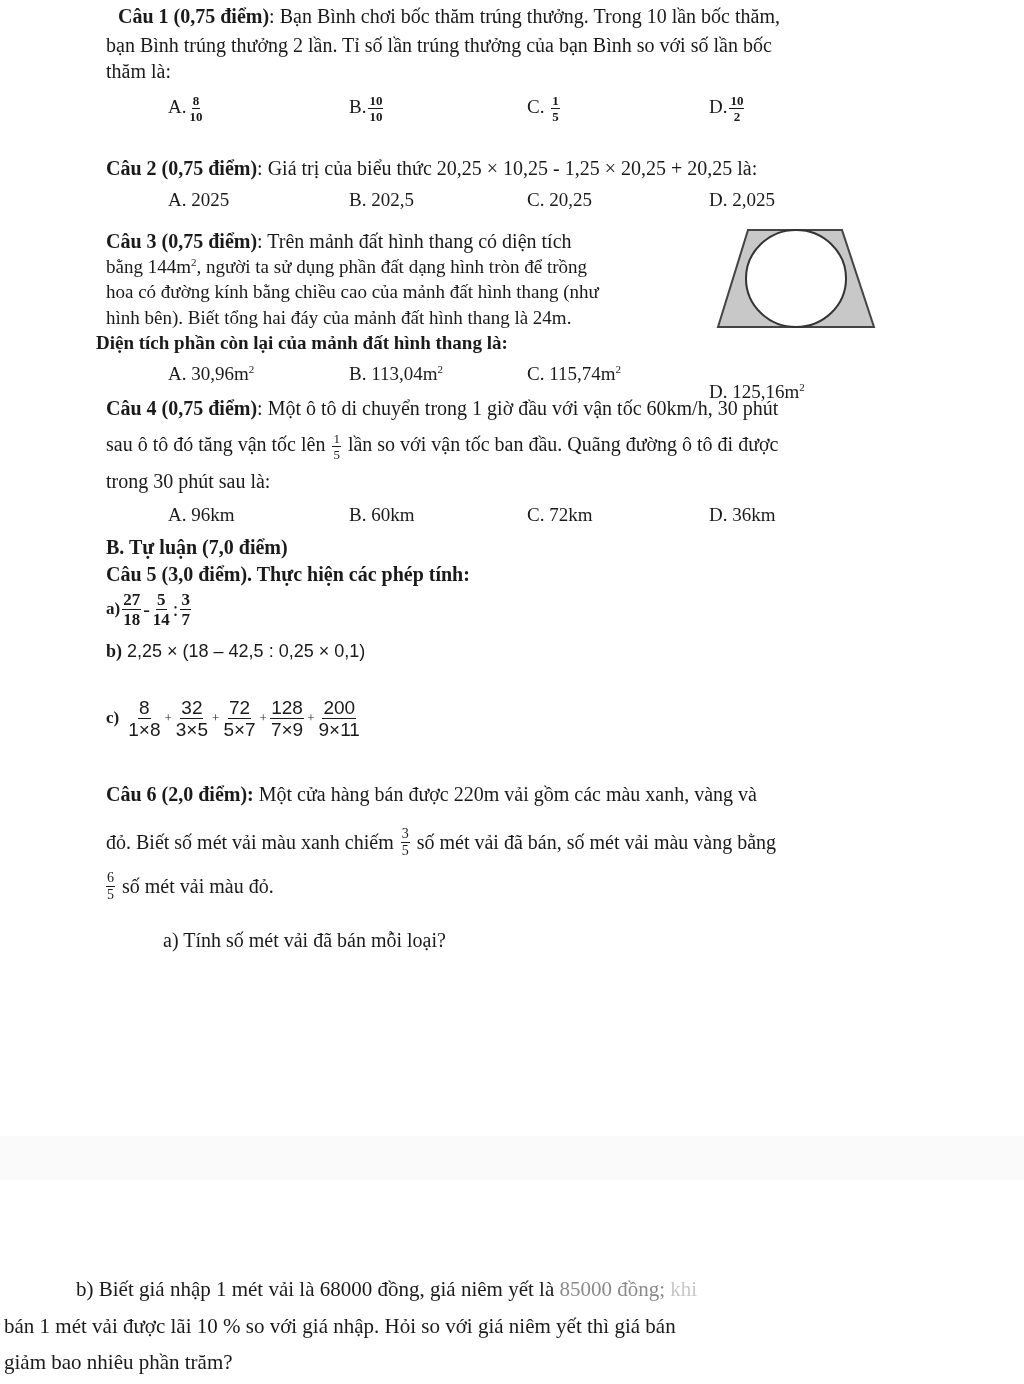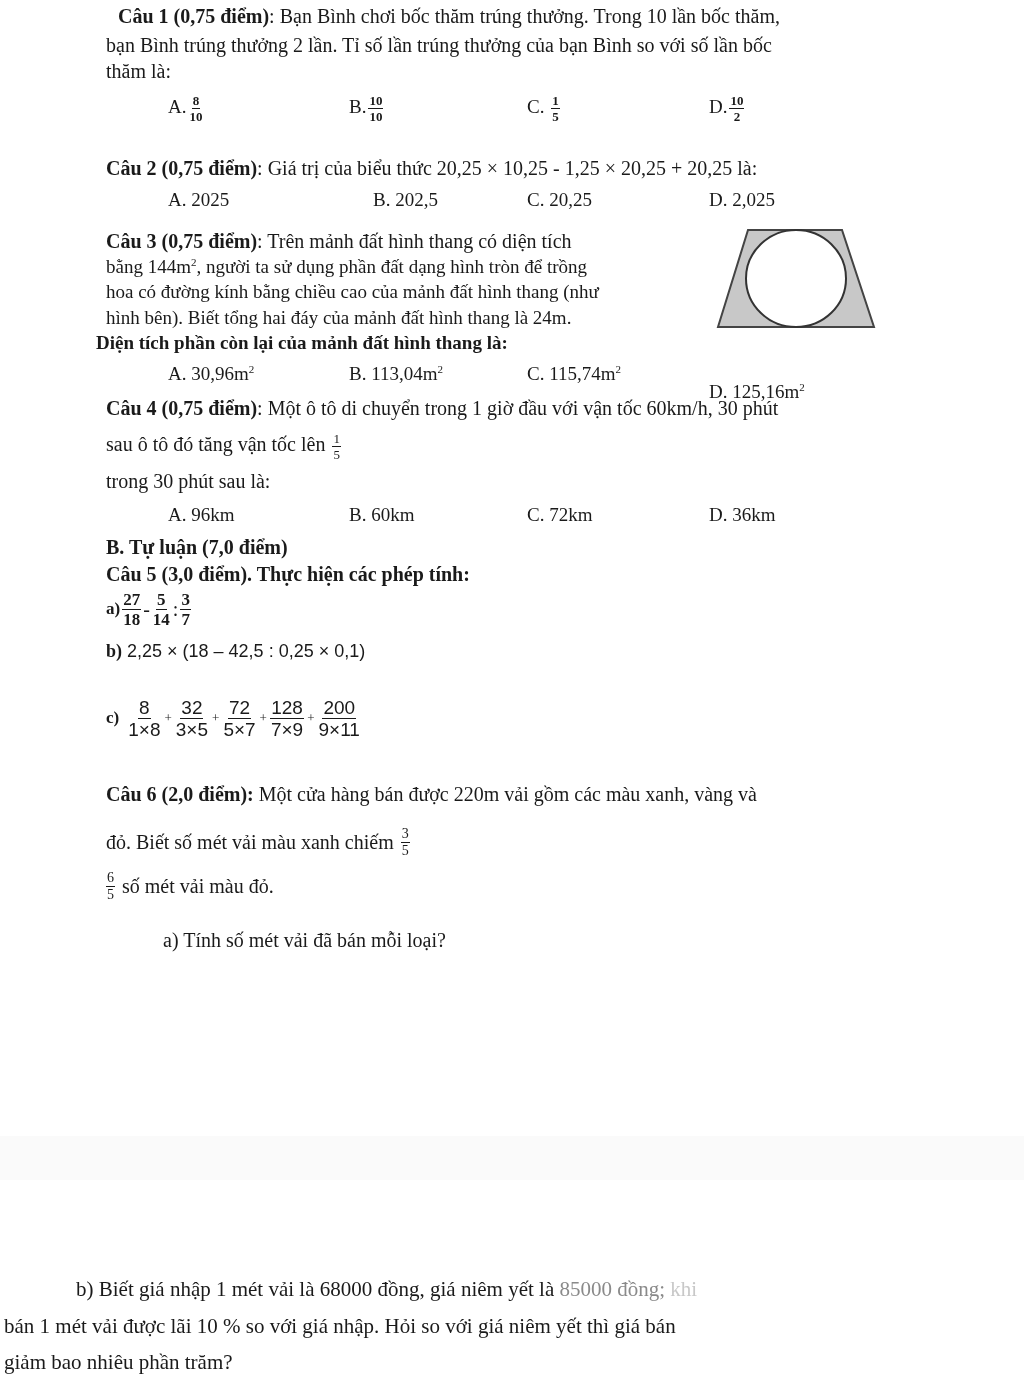--- a/index.html
+++ b/index.html
@@ -54,21 +54,21 @@
   <span>D.</span><span class="frac small">
       <span class="num">10</span>
       <span class="den">2</span>
     </span>
 </div>
 
 <div class="line" style="left:106px; top:156px;">
   <span class="b">Câu 2 (0,75 điểm)</span><span>: Giá trị của biểu thức 20,25 × 10,25 - 1,25 × 20,25 + 20,25 là:</span>
 </div>
 <div class="opt" style="left:168px; top:188px;">A. 2025</div>
-<div class="opt" style="left:349px; top:188px;margin-left:24px;">B. 202,5</div>
+<div class="opt" style="left:349px; top:188px;">B. 202,5</div>
 <div class="opt" style="left:527px; top:188px;">C. 20,25</div>
 <div class="opt" style="left:709px; top:188px;">D. 2,025</div>
 
 <div class="line" style="left:106px; top:229px;">
   <span class="b">Câu 3 (0,75 điểm)</span><span>: Trên mảnh đất hình thang có diện tích</span>
 </div>
 <div class="line" style="left:106px; top:255px; font-size:19px;">
   <span>bằng 144m</span><sup>2</sup><span>, người ta sử dụng phần đất dạng hình tròn để trồng</span>
 </div>
 <div class="line" style="left:106px; top:280px; font-size:19px;">hoa có đường kính bằng chiều cao của mảnh đất hình thang (như</div>
@@ -93,21 +93,21 @@
   <span>D. 125,16m</span><sup>2</sup>
 </div>
 
 <div class="line" style="left:106px; top:396px;">
   <span class="b">Câu 4 (0,75 điểm)</span><span>: Một ô tô di chuyển trong 1 giờ đầu với vận tốc 60km/h, 30 phút</span>
 </div>
 <div class="line" style="left:106px; top:432px;">
   <span>sau ô tô đó tăng vận tốc lên</span> <span class="frac small" style="font-weight:normal;">
       <span class="num">1</span>
       <span class="den">5</span>
-    </span> 
+    </span> <span>lần so với vận tốc ban đầu. Quãng đường ô tô đi được</span>
 </div>
 <div class="line" style="left:106px; top:469px;">trong 30 phút sau là:</div>
 <div class="opt" style="left:168px; top:503px;">A. 96km</div>
 <div class="opt" style="left:349px; top:503px;">B. 60km</div>
 <div class="opt" style="left:527px; top:503px;">C. 72km</div>
 <div class="opt" style="left:709px; top:503px;">D. 36km</div>
 
 <div class="line b" style="left:106px; top:535px;">B. Tự luận (7,0 điểm)</div>
 
 <div class="line b" style="left:106px; top:562px;">Câu 5 (3,0 điểm). Thực hiện các phép tính:</div>
@@ -162,21 +162,21 @@
     </span>
 </div>
 
 <div class="line" style="left:106px; top:782px;">
   <span class="b">Câu 6 (2,0 điểm):</span><span> Một cửa hàng bán được 220m vải gồm các màu xanh, vàng và</span>
 </div>
 <div class="line" style="left:106px; top:822px; height:40px; display:flex; align-items:center;">
   <span>đỏ. Biết số mét vải màu xanh chiếm</span>&nbsp;<span class="frac small" style="font-weight:normal; font-size:14px;">
       <span class="num">3</span>
       <span class="den">5</span>
-    </span>&nbsp;
+    </span>&nbsp;<span>số mét vải đã bán, số mét vải màu vàng bằng</span>
 </div>
 <div class="line" style="left:104px; top:866px; height:40px; display:flex; align-items:center;">
   <span class="frac small" style="font-weight:normal; font-size:14px;">
       <span class="num">6</span>
       <span class="den">5</span>
     </span>&nbsp;<span>số mét vải màu đỏ.</span>
 </div>
 <div class="line" style="left:163px; top:928px;">a) Tính số mét vải đã bán mỗi loại?</div>
 
 <div class="gray-band"></div>

